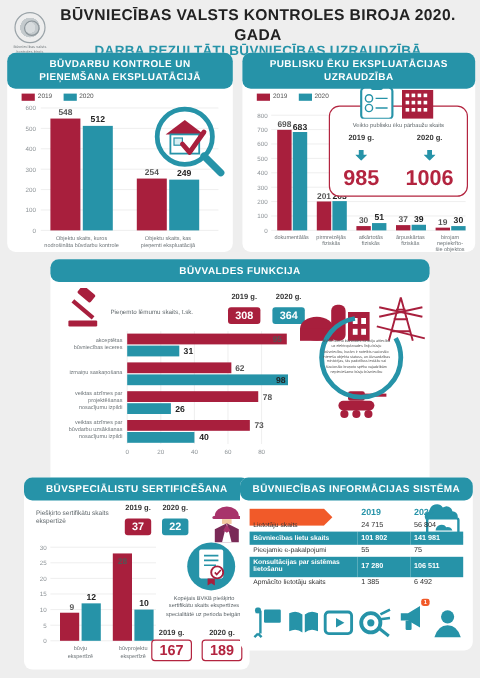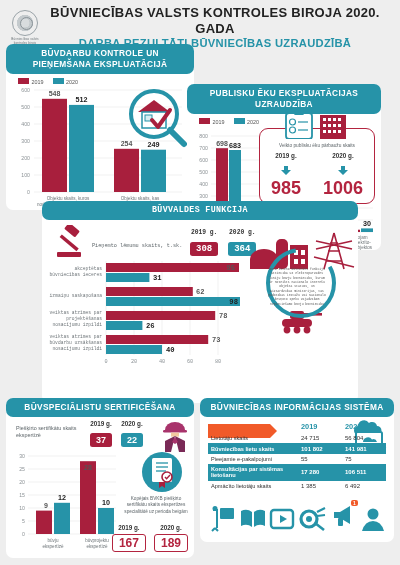--- a/index.html
+++ b/index.html
@@ -123,21 +123,21 @@
   <svg width="64" height="60" viewBox="0 0 64 60" style="position:absolute;right:4px;top:44px;">
     <circle cx="28" cy="26" r="23" fill="none" stroke="#2693a8" stroke-width="4"></circle>
     <line x1="44" y1="42" x2="58" y2="56" stroke="#2693a8" stroke-width="6" stroke-linecap="round"></line>
     <path d="M12 24 L28 12 L44 24 Z" fill="#a81f3d"></path>
     <rect x="16" y="24" width="24" height="16" fill="#ffffff" stroke="#2693a8" stroke-width="1.5"></rect>
     <rect x="19" y="27" width="7" height="6" fill="#d7eef2" stroke="#2693a8" stroke-width="1"></rect>
     <path d="M26 32 L32 39 L44 22" fill="none" stroke="#a81f3d" stroke-width="4" stroke-linecap="round" stroke-linejoin="round"></path>
   </svg>
 </div>
 
-<div class="card" style="left:187px;top:44px;width:194px;height:166px;margin-top:40px;">
+<div class="card" style="left:202px;top:44px;width:194px;height:166px;">
   <div class="cardhead">PUBLISKU ĒKU EKSPLUATĀCIJAS UZRAUDZĪBA</div>
   <div class="legend" style="margin:4px 0 0 12px;">
     <div><i class="sw red"></i><span class="lb">2019</span></div>
     <div><i class="sw teal"></i><span class="lb">2020</span></div>
   </div>
   <svg width="194" height="128" viewBox="0 0 194 128" style="position:absolute;left:0;top:38px;">
     <line class="gridline" x1="24" y1="14" x2="186" y2="14"></line>
     <line class="gridline" x1="24" y1="26" x2="186" y2="26"></line>
     <line class="gridline" x1="24" y1="38" x2="186" y2="38"></line>
     <line class="gridline" x1="24" y1="50" x2="186" y2="50"></line>
@@ -227,21 +227,21 @@
         <div class="yr">2020 g.</div>
         <svg width="10" height="9" viewBox="0 0 10 9">
             <path d="M3 0h4v4h3L5 9 0 4h3z" fill="#2693a8"></path>
           </svg>
         <div class="bigred">1006</div>
       </div>
     </div>
   </div>
 </div>
 
-<div class="card" style="left:42px;top:201px;width:316px;height:202px;font-family:Liberation Mono, monospace;">
+<div class="card" style="left:42px;top:216px;width:316px;height:202px;">
   <div class="cardhead">BŪVVALDES FUNKCIJA</div>
 
   <svg width="36" height="34" viewBox="0 0 36 34" style="position:absolute;left:14px;top:24px;">
     <rect x="9" y="1" width="14" height="8" rx="1.5" fill="#a81f3d" transform="rotate(40 16 5)"></rect>
     <rect x="2" y="16" width="22" height="3.5" fill="#a81f3d" transform="rotate(40 13 18)"></rect>
     <rect x="1" y="27" width="24" height="5" rx="1" fill="#a81f3d"></rect>
   </svg>
   <div class="smalltxt" style="position:absolute;left:50px;top:42px;width:95px;text-align:left;font-size:5.2px;">Pieņemto lēmumu skaits, t.sk.</div>
   <div style="position:absolute;left:148px;top:28px;display:flex;gap:10px;">
     <div class="yrbox">
@@ -318,21 +318,21 @@
       <rect x="56" y="86" width="20" height="2.6"></rect>
       <circle cx="41" cy="103" r="3.4"></circle>
         <circle cx="51" cy="103" r="3.4"></circle>
         <circle cx="61" cy="103" r="3.4"></circle>
     </g>
     <circle cx="55" cy="56" r="33" fill="none" stroke="#2693a8" stroke-width="4" stroke-dasharray="150 40"></circle>
   </svg>
   <div class="circtext" style="position:absolute;right:32px;top:66px;width:58px;color:#555;font-size:3.1px;">BVKB īsteno būvvaldes funkciju attiecībā uz elektropārvades līniju būvju būvniecību, kurām ir noteikts nacionālo interešu objekta statuss, un Aizsardzības ministrijas, tās padotības iestāžu vai Nacionālo bruņoto spēku vajadzībām nepieciešamo būvju būvniecību</div>
 </div>
 
-<div class="card" style="left:6px;top:398px;width:188px;height:160px;">
+<div class="card" style="left:20px;top:398px;width:188px;height:160px;">
   <div class="cardhead">BŪVSPECIĀLISTU SERTIFICĒŠANA</div>
   <div class="smalltxt" style="position:absolute;left:10px;top:27px;width:62px;text-align:left;font-size:5.4px;">Piešķirto sertifikātu skaits ekspertīzē</div>
   <div style="position:absolute;left:84px;top:22px;display:flex;gap:9px;">
     <div class="yrbox">
       <div class="yr">2019 g.</div>
       <span class="pill red">37</span>
     </div>
     <div class="yrbox">
       <div class="yr">2020 g.</div>
       <span class="pill teal">22</span>

